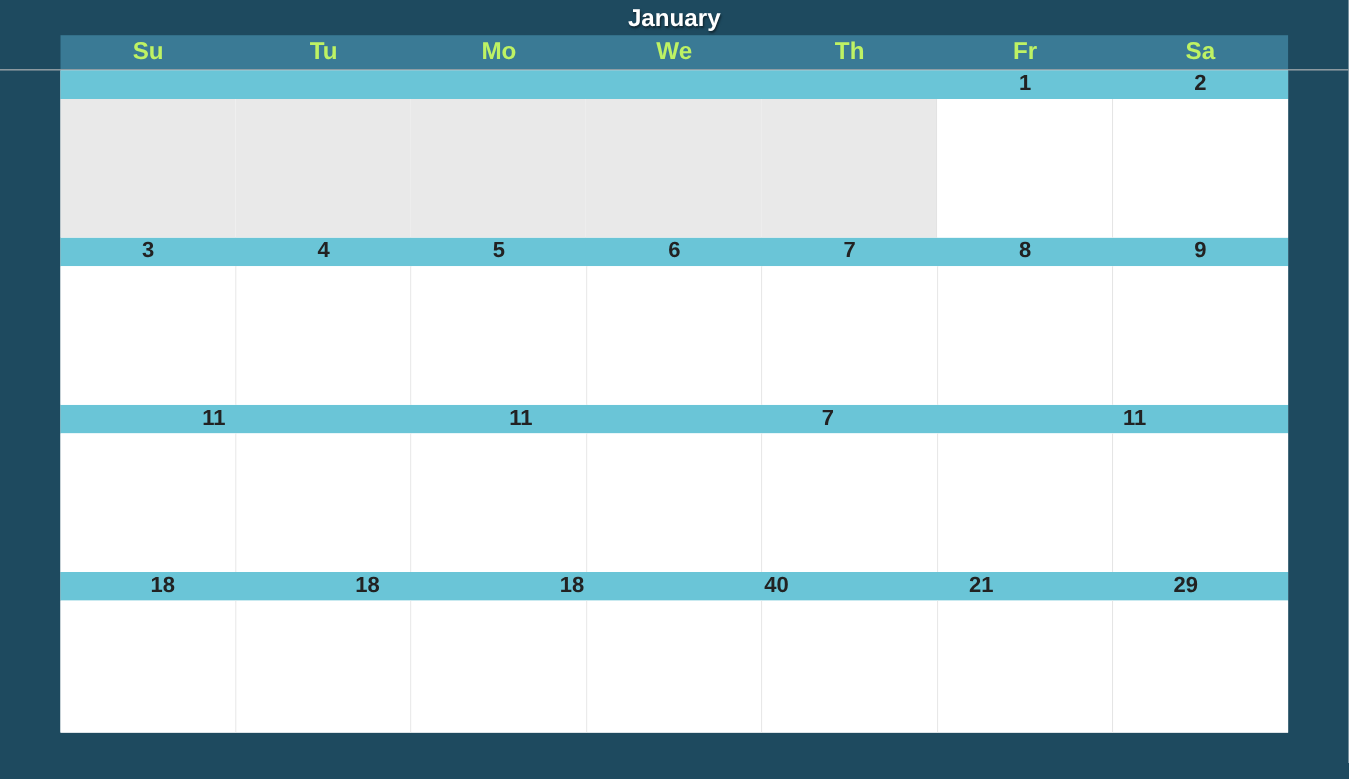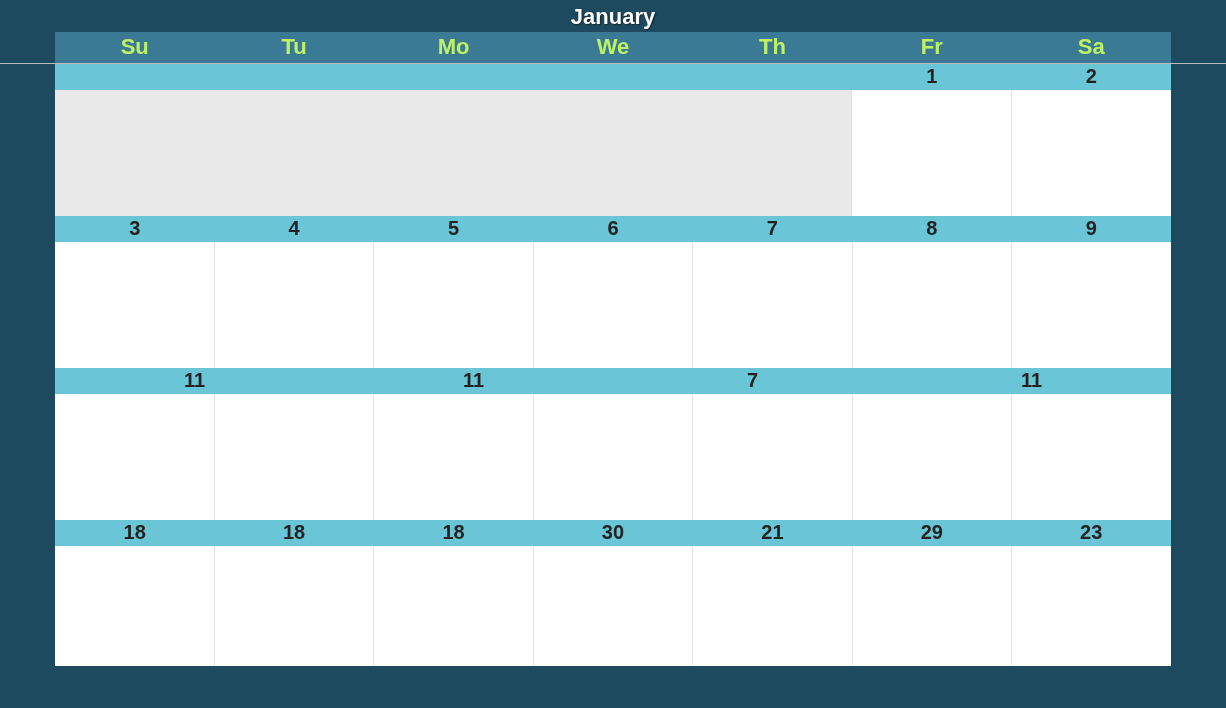--- a/index.html
+++ b/index.html
@@ -163,24 +163,23 @@
       <div class="content-cell"></div>
       <div class="content-cell"></div>
       <div class="content-cell"></div>
       <div class="content-cell"></div>
     </div>
 
     <div class="date-strip">
       <div class="date-num-cell">18</div>
       <div class="date-num-cell">18</div>
       <div class="date-num-cell">18</div>
-      <div class="date-num-cell">30</div>
+      <div class="date-num-cell">40</div>
       <div class="date-num-cell">21</div>
       <div class="date-num-cell">29</div>
-      <div class="date-num-cell">23</div>
     </div>
     <div class="content-row last">
       <div class="content-cell"></div>
       <div class="content-cell"></div>
       <div class="content-cell"></div>
       <div class="content-cell"></div>
       <div class="content-cell"></div>
       <div class="content-cell"></div>
       <div class="content-cell"></div>
     </div>

